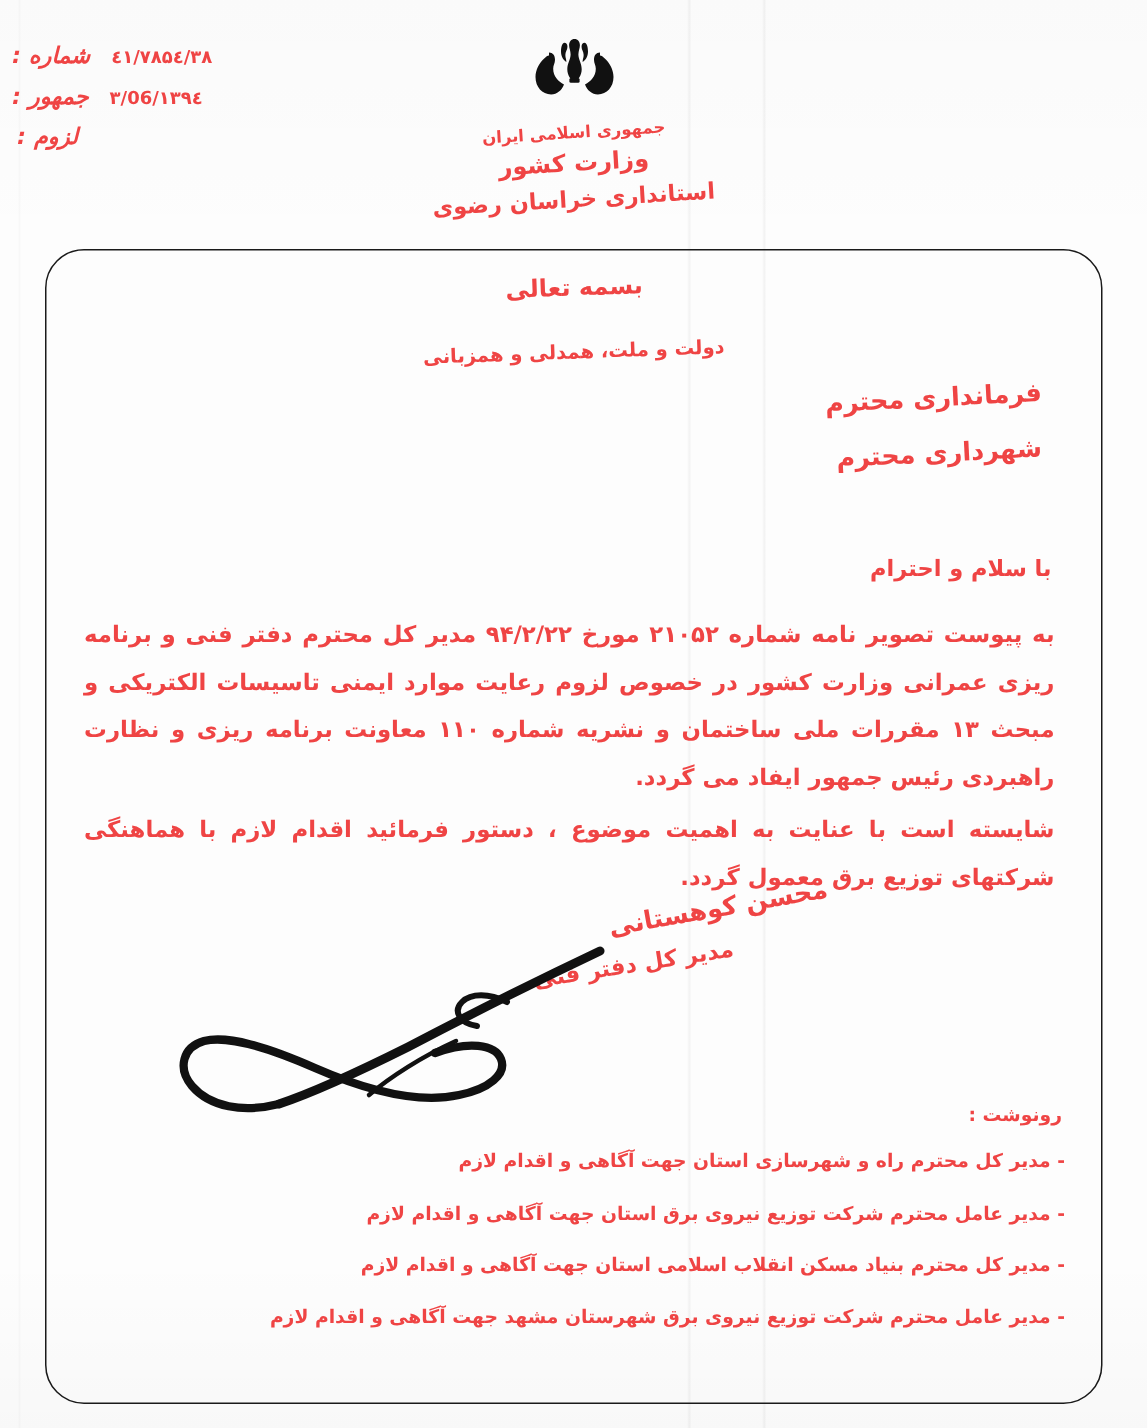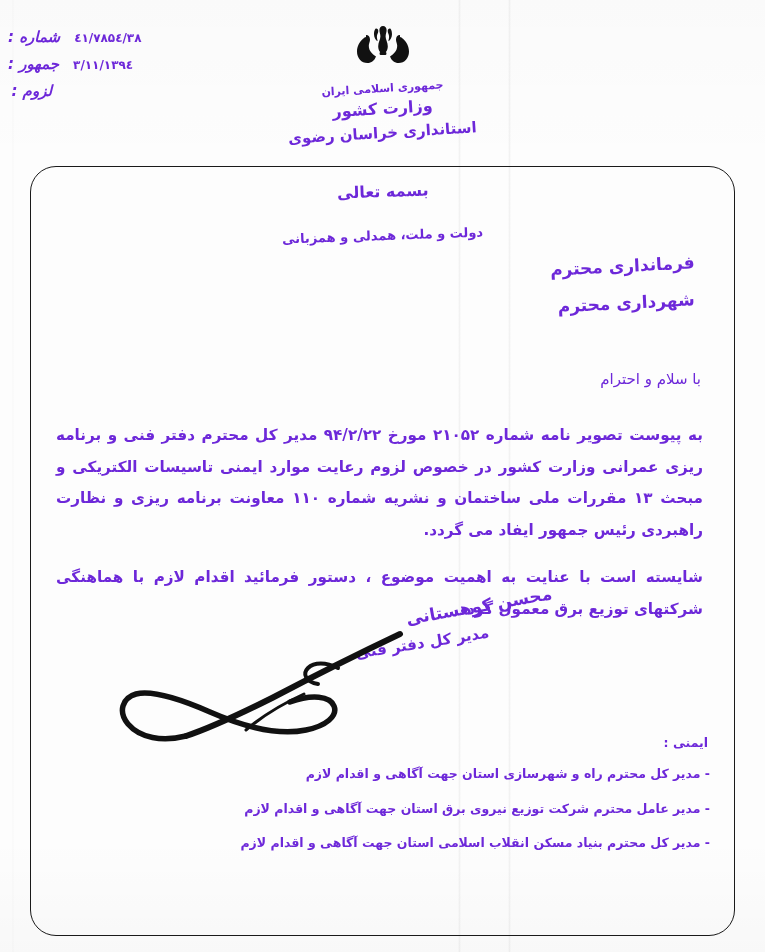--- a/index.html
+++ b/index.html
@@ -7,21 +7,21 @@
     padding: 0;
     background: #ffffff;
   }
   #page {
     position: relative;
     width: 765px;
     height: 952px;
     background: #fdfdfd;
     overflow: hidden;
     font-family: "DejaVu Sans", "Liberation Sans", sans-serif;
-    color: #6d28d9;
+    color: #ef4444;
   }
 
   
   .fold {
     position: absolute;
     top: 0;
     bottom: 0;
     width: 1px;
     background: linear-gradient(to right, rgba(0,0,0,0.0), rgba(0,0,0,0.045), rgba(0,0,0,0.0));
     pointer-events: none;
@@ -147,36 +147,36 @@
     margin-bottom: 20px;
     transform: rotate(-3deg);
   }
 
   
   .greeting {
     position: absolute;
     top: 370px;
     right: 64px;
     font-size: 15px;
-    font-weight: 400;
+    font-weight: 700;
     direction: rtl;
   }
   .body {
     position: absolute;
     top: 404px;
     right: 62px;
     left: 56px;
     direction: rtl;
     text-align: justify;
     font-size: 15.2px;
     font-weight: 700;
     line-height: 2.08;
     letter-spacing: 0px;
   }
-  .body p { margin: 16px 0 4px 0; }
+  .body p { margin: 4px 0 4px 0; }
 
   
   .sig-block {
     position: absolute;
     top: 596px;
     right: 0;
     left: 0;
     direction: rtl;
   }
   .sig-name {
@@ -238,21 +238,21 @@
   <div class="fold f1"></div>
   <div class="fold f2"></div>
 
   <div class="meta">
     <div class="meta-row">
       <span class="meta-label">شماره :</span>
       <span class="meta-value">۳۸/٤۱/۷۸۵٤</span>
     </div>
     <div class="meta-row">
       <span class="meta-label">جمهور :</span>
-      <span class="meta-value">۱۳۹٤/۳/۱۱</span>
+      <span class="meta-value">۱۳۹٤/۳/06</span>
     </div>
     <div class="meta-row">
       <span class="meta-label">لزوم :</span>
       <span class="meta-value"></span>
     </div>
   </div>
 
   <div class="letterhead">
     <svg class="emblem" width="62" height="56" viewBox="0 0 62 56">
       <g fill="#111">
@@ -297,19 +297,20 @@
       <g fill="none" stroke="#111" stroke-linecap="round" stroke-linejoin="round">
         <path d="M300 28 C262 46 214 70 172 92 C140 108 110 122 86 130" stroke-width="6"></path>
         <path d="M86 130 C62 136 40 132 28 118 C18 106 22 92 36 88 C52 84 78 92 110 106 C142 120 178 130 206 124 C226 120 238 110 234 100 C230 90 212 88 190 96" stroke-width="5.5"></path>
         <path d="M238 62 C226 56 214 56 208 62 C202 68 206 76 218 78" stroke-width="4"></path>
         <path d="M146 124 C160 112 182 98 204 88" stroke-width="3"></path>
       </g>
     </svg>
   </div>
 
   <div class="cc">
-    <div class="cc-title">ایمنی :</div>
+    <div class="cc-title">رونوشت :</div>
     <div class="cc-item">- مدیر کل محترم راه و شهرسازی استان جهت آگاهی و اقدام لازم</div>
     <div class="cc-item">- مدیر عامل محترم شرکت توزیع نیروی برق استان جهت آگاهی و اقدام لازم</div>
     <div class="cc-item">- مدیر کل محترم بنیاد مسکن انقلاب اسلامی استان جهت آگاهی و اقدام لازم</div>
+    <div class="cc-item">- مدیر عامل محترم شرکت توزیع نیروی برق شهرستان مشهد جهت آگاهی و اقدام لازم</div>
   </div>
 
 </div>
 
 </body></html>

